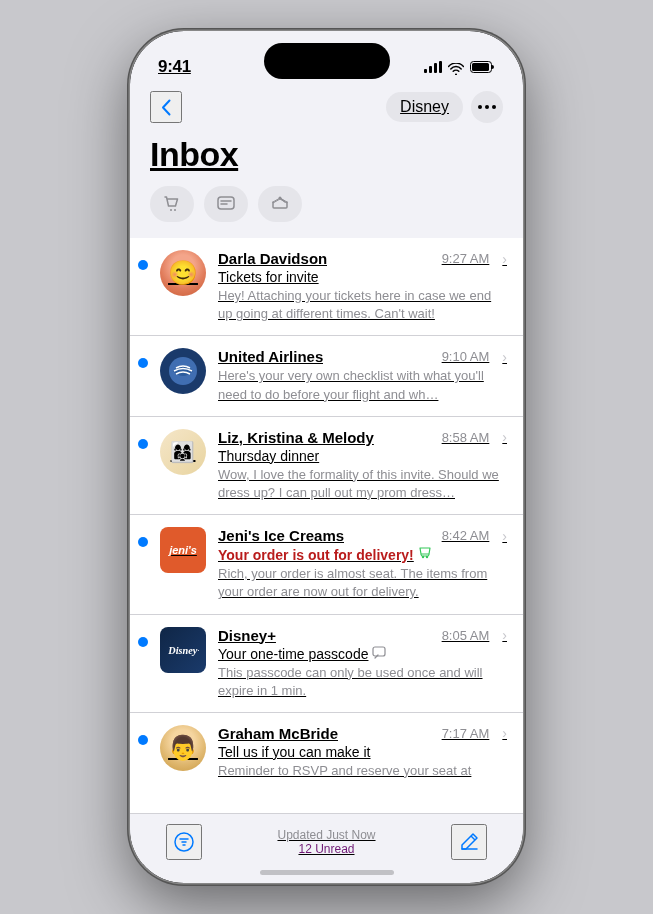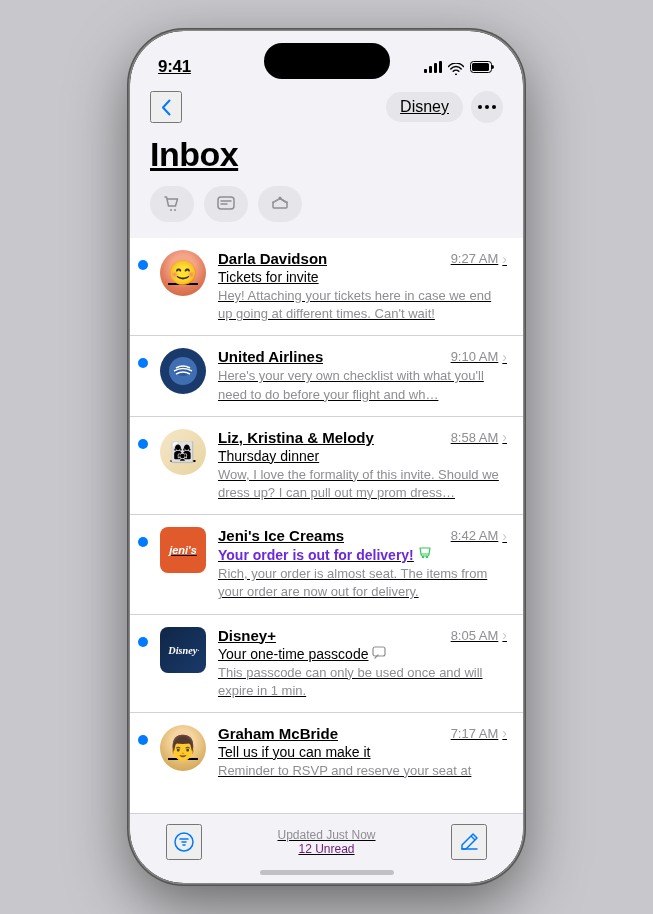--- a/index.html
+++ b/index.html
@@ -282,21 +282,21 @@
       color: #000;
       white-space: nowrap;
       overflow: hidden;
       text-overflow: ellipsis;
       max-width: 200px;
     }
 
     .email-time-row {
       display: flex;
       align-items: center;
-      gap: 4px;
+      gap: 13px;
       flex-shrink: 0;
     }
 
     .email-time {
       font-size: 13px;
       color: #8e8e93;
     }
 
     .chevron-icon {
       color: #c7c7cc;
@@ -581,21 +581,21 @@
             <div class="unread-dot"></div>
             <div class="avatar avatar-img-jenis" style="font-size:11px; font-style:italic; font-weight:700; color:white; background:#e05a2b; border-radius:8px;">jeni's</div>
             <div class="email-content">
               <div class="email-header">
                 <span class="email-sender">Jeni's Ice Creams</span>
                 <div class="email-time-row">
                   <span class="email-time">8:42 AM</span>
                   <span class="chevron-icon">›</span>
                 </div>
               </div>
-              <div class="email-subject" style="color:#6d28d9; font-weight:600;">
+              <div class="email-subject" style="color:#b91c1c; font-weight:600;">
                 Your order is out for delivery!
                 <span class="tag-icon">
                   <svg width="14" height="14" viewBox="0 0 14 14" fill="none">
                     <path d="M2 2 L12 2 L11 8 L3 8 Z" stroke="#34c759" stroke-width="1.2" fill="none" stroke-linejoin="round"></path>
                     <circle cx="5" cy="11" r="1.2" fill="#34c759"></circle>
                     <circle cx="9" cy="11" r="1.2" fill="#34c759"></circle>
                     <path d="M3 8 L3.5 10 L10.5 10 L11 8" stroke="#34c759" stroke-width="1" fill="none"></path>
                   </svg>
                 </span>
               </div>

